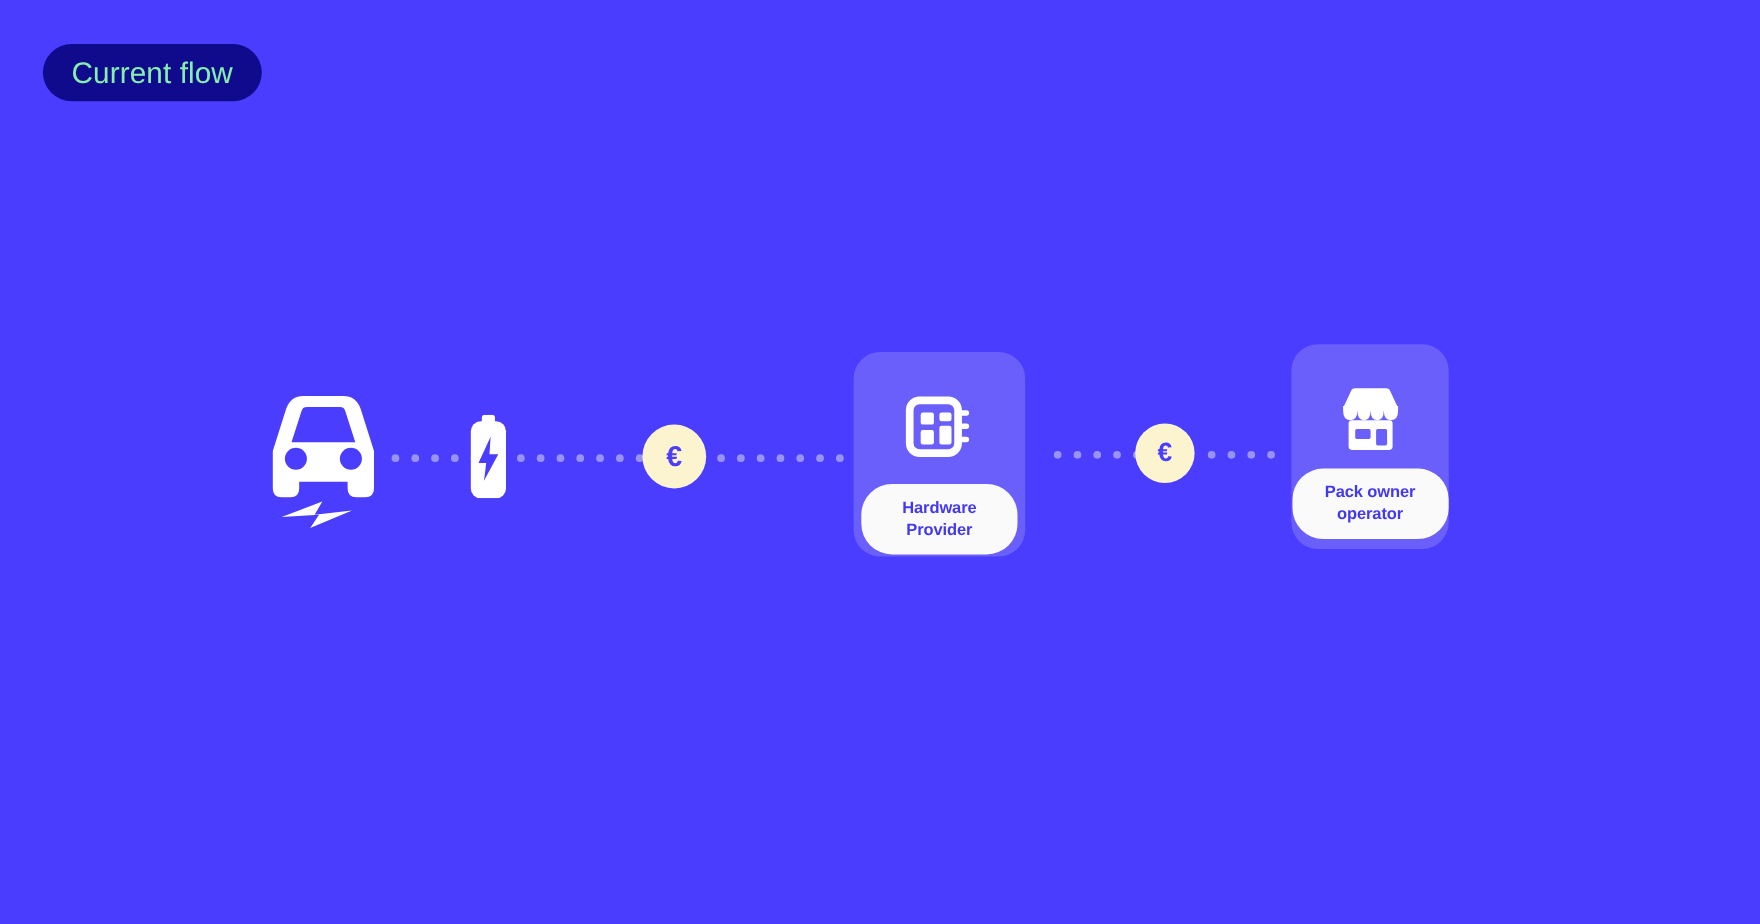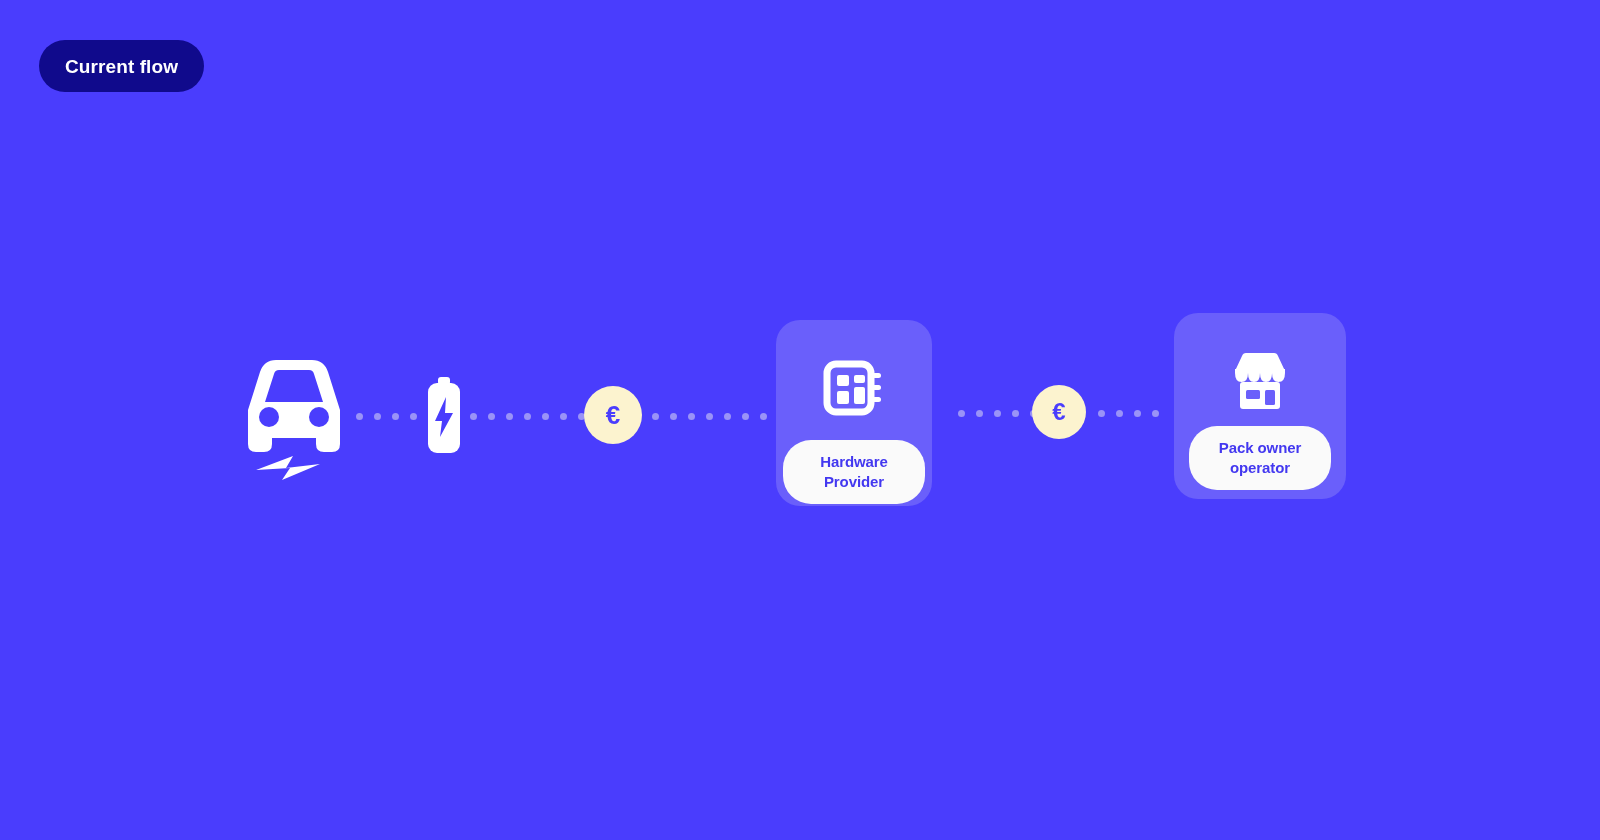--- a/index.html
+++ b/index.html
@@ -28,26 +28,25 @@
     top: 40px;
     height: 52px;
     padding: 0 26px;
     display: flex;
     align-items: center;
     background: #100a8c;
     border-radius: 26px;
     box-sizing: border-box;
   }
   .badge-label {
-    color: #ffffff;
-    font-size: 19px;
+    color: #86efac;
+    font-size: 27px;
     line-height: 1;
     letter-spacing: 0.1px;
     white-space: nowrap;
-    font-weight: bold;
   }
 
   
   .flow {
     position: absolute;
     left: 0;
     top: 0;
     width: 1600px;
     height: 840px;
   }
@@ -102,21 +101,21 @@
   
   .card {
     position: absolute;
     background: #6a5ffb;
     border-radius: 24px;
     display: flex;
     flex-direction: column;
     align-items: center;
   }
   .card-hardware { left: 776px; top: 320px; width: 156px; height: 186px; }
-  .card-pack     { left: 1174px; top: 313px; width: 172px; height: 186px; }
+  .card-pack     { left: 1174px; top: 313px; width: 143px; height: 186px; }
 
   .card-icon {
     margin-top: 38px;
     width: 64px;
     height: 64px;
     display: block;
   }
   .card-pack .card-icon { margin-top: 36px; }
 
   .card-pill {

